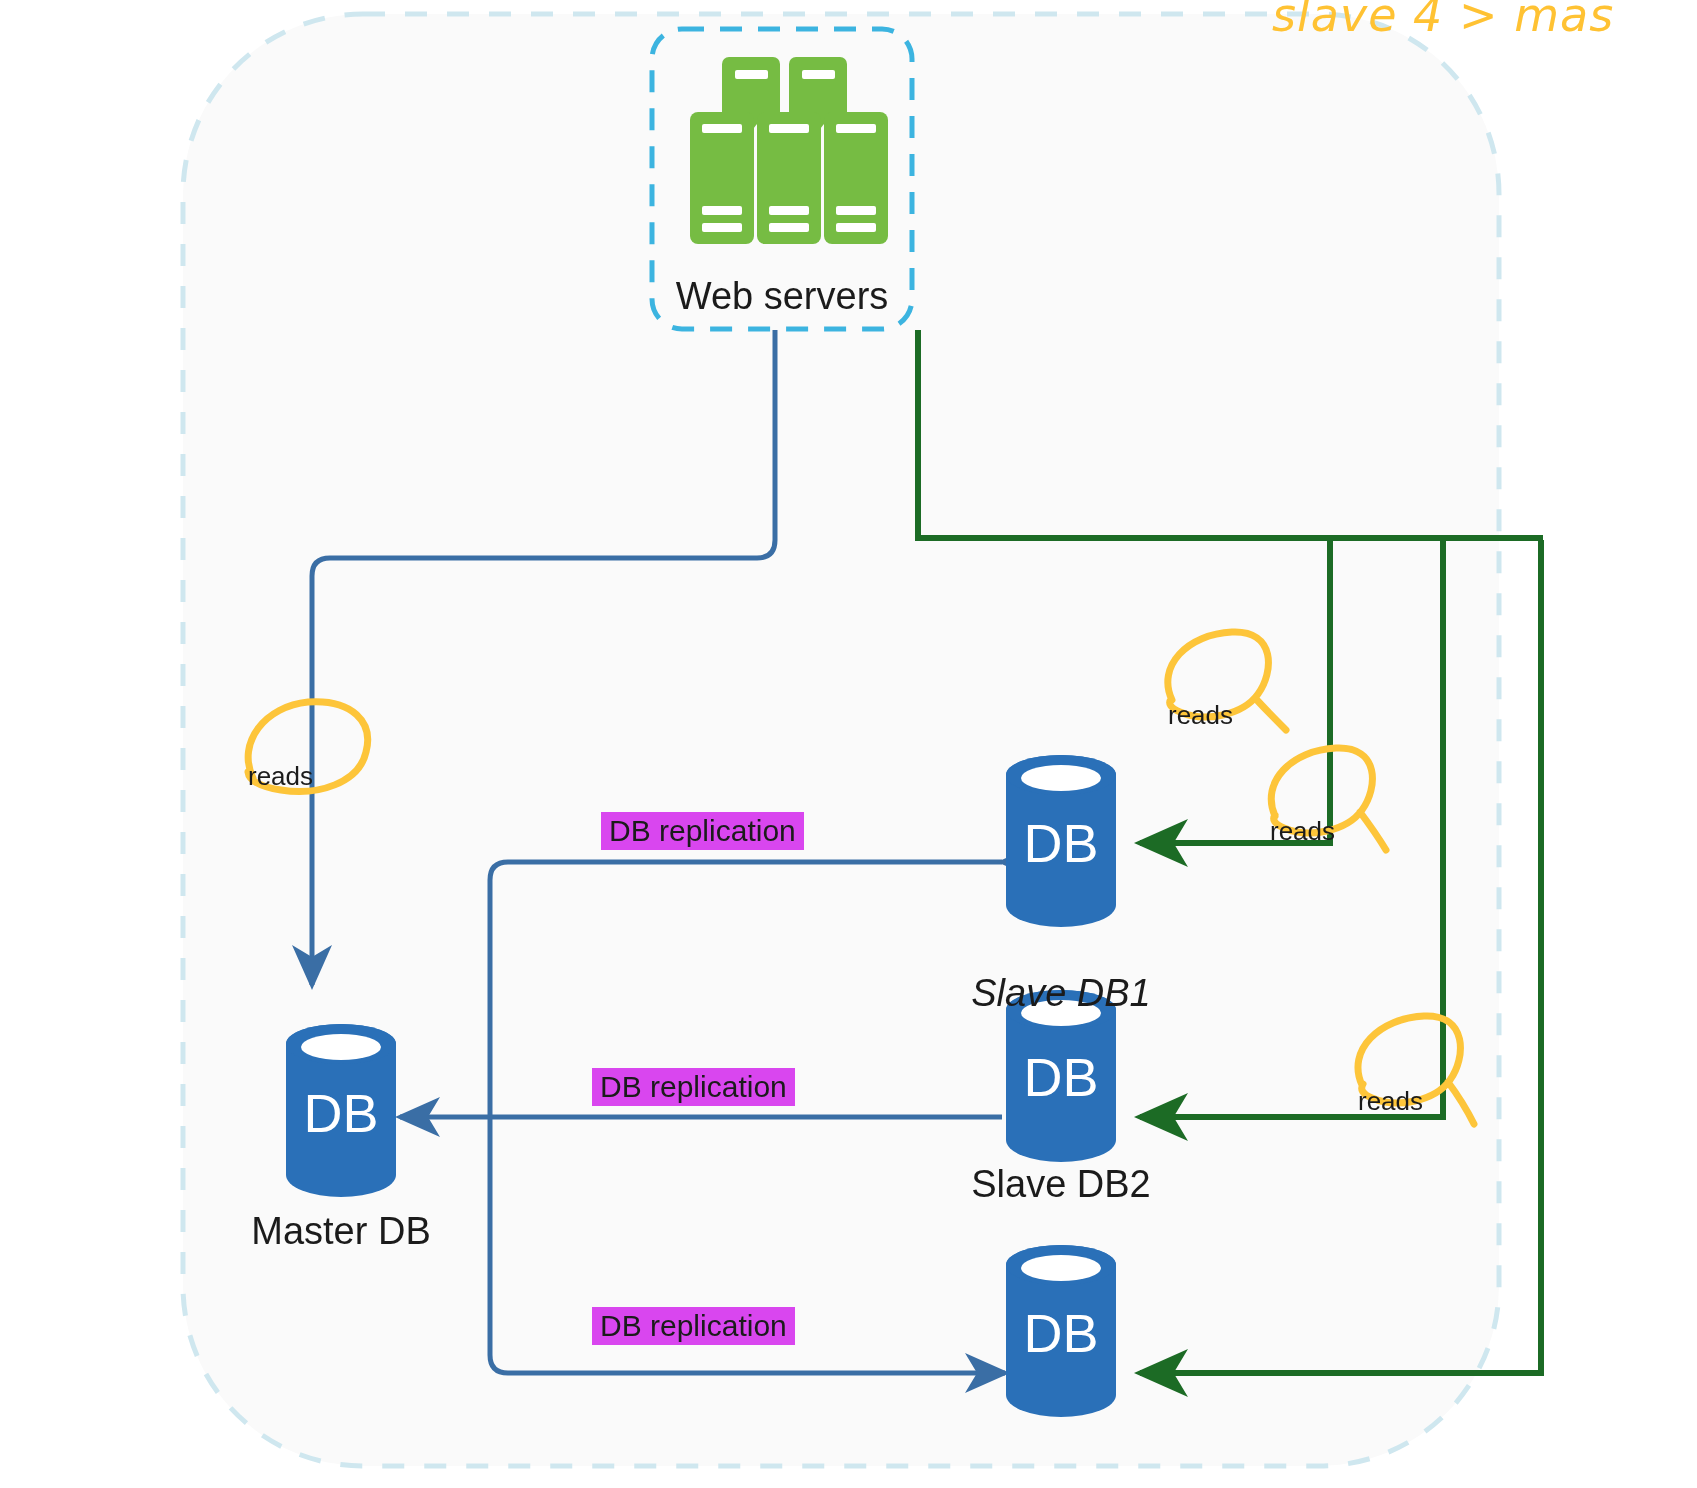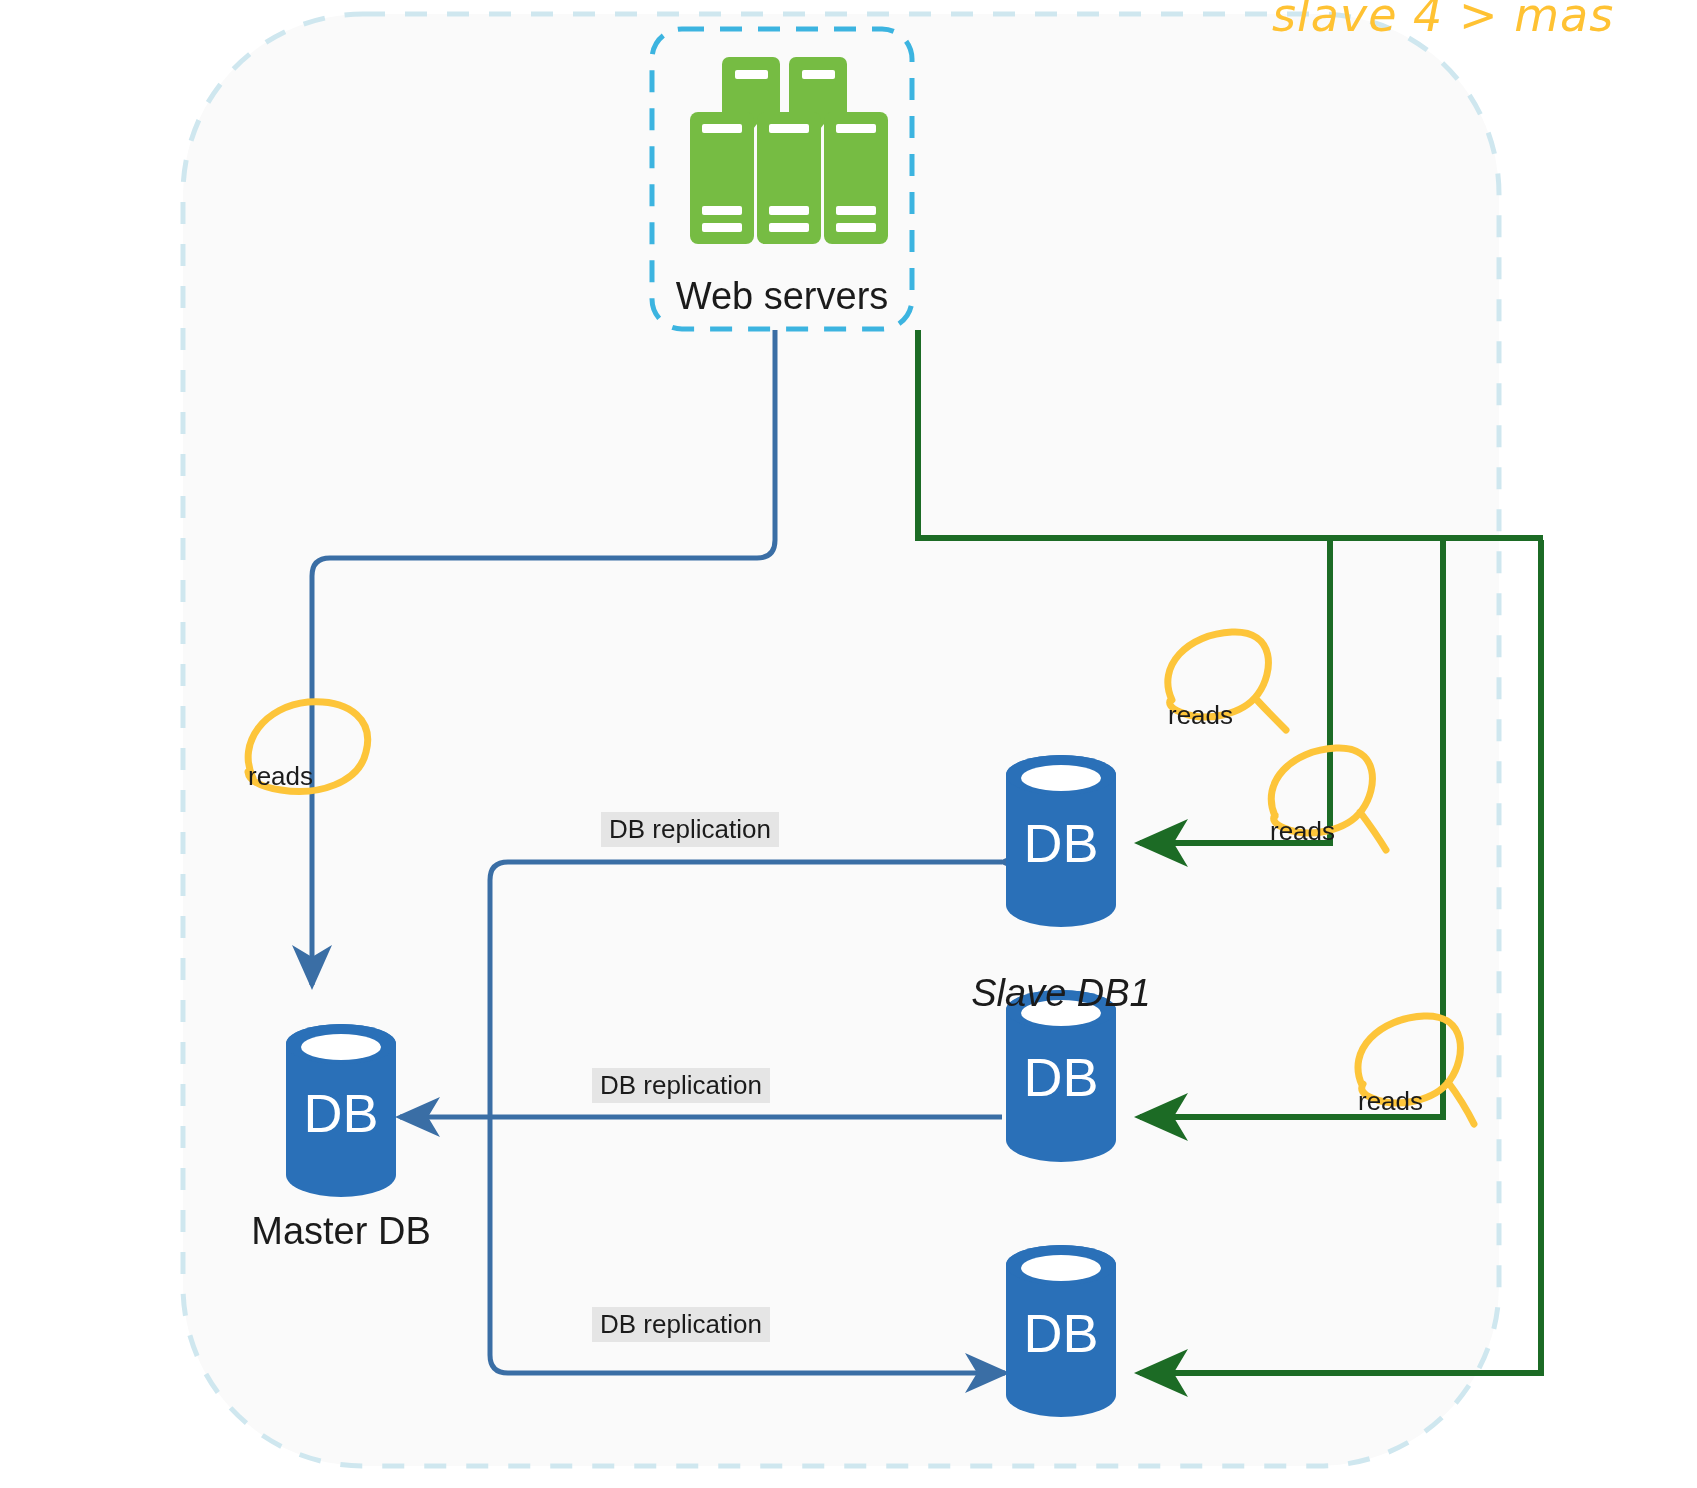--- a/index.html
+++ b/index.html
@@ -29,24 +29,24 @@
     color: #1b1b1b;
     white-space: nowrap;
     text-align: center;
   }
   .big-label {
     font-size: 38px;
   }
   .edge-label {
     position: absolute;
     font-family: "Liberation Sans", sans-serif;
-    font-size: 26px;
+    font-size: 30px;
     color: #1b1b1b;
     white-space: nowrap;
-    background: #e5e5e5;
+    background: #d946ef;
     padding: 2px 8px;
     text-align: right;
   }
   .annot-label {
     position: absolute;
     font-family: "Liberation Sans", sans-serif;
     font-size: 26px;
     color: #1b1b1b;
     white-space: nowrap;
     text-align: left;
@@ -172,20 +172,21 @@
                M 1448,1082 C 1460,1098 1468,1112 1474,1124" fill="none" stroke="#fdc53a" stroke-width="7" stroke-linecap="round"></path>
     </g>
   </svg>
 
   <div class="node-label big-label" style="left:652px; top:275px; width:260px;">Web servers</div>
 
   <div class="node-label big-label" style="left:191px; top:1210px; width:300px;">Master DB</div>
 
   <div class="node-label big-label" style="left:911px; top:972px; width:300px;font-style:italic;">Slave DB1</div>
 
+  <div class="node-label big-label" style="left:911px; top:1163px; width:300px;">Slave DB2</div>
 
 
   <div class="annot-label" style="left:248px; top:761px; width:120px;">reads</div>
 
   <div class="annot-label" style="left:1168px; top:700px; width:100px;">reads</div>
 
   <div class="annot-label" style="left:1270px; top:816px; width:100px;">reads</div>
 
   <div class="annot-label" style="left:1358px; top:1086px; width:100px;">reads</div>
 

